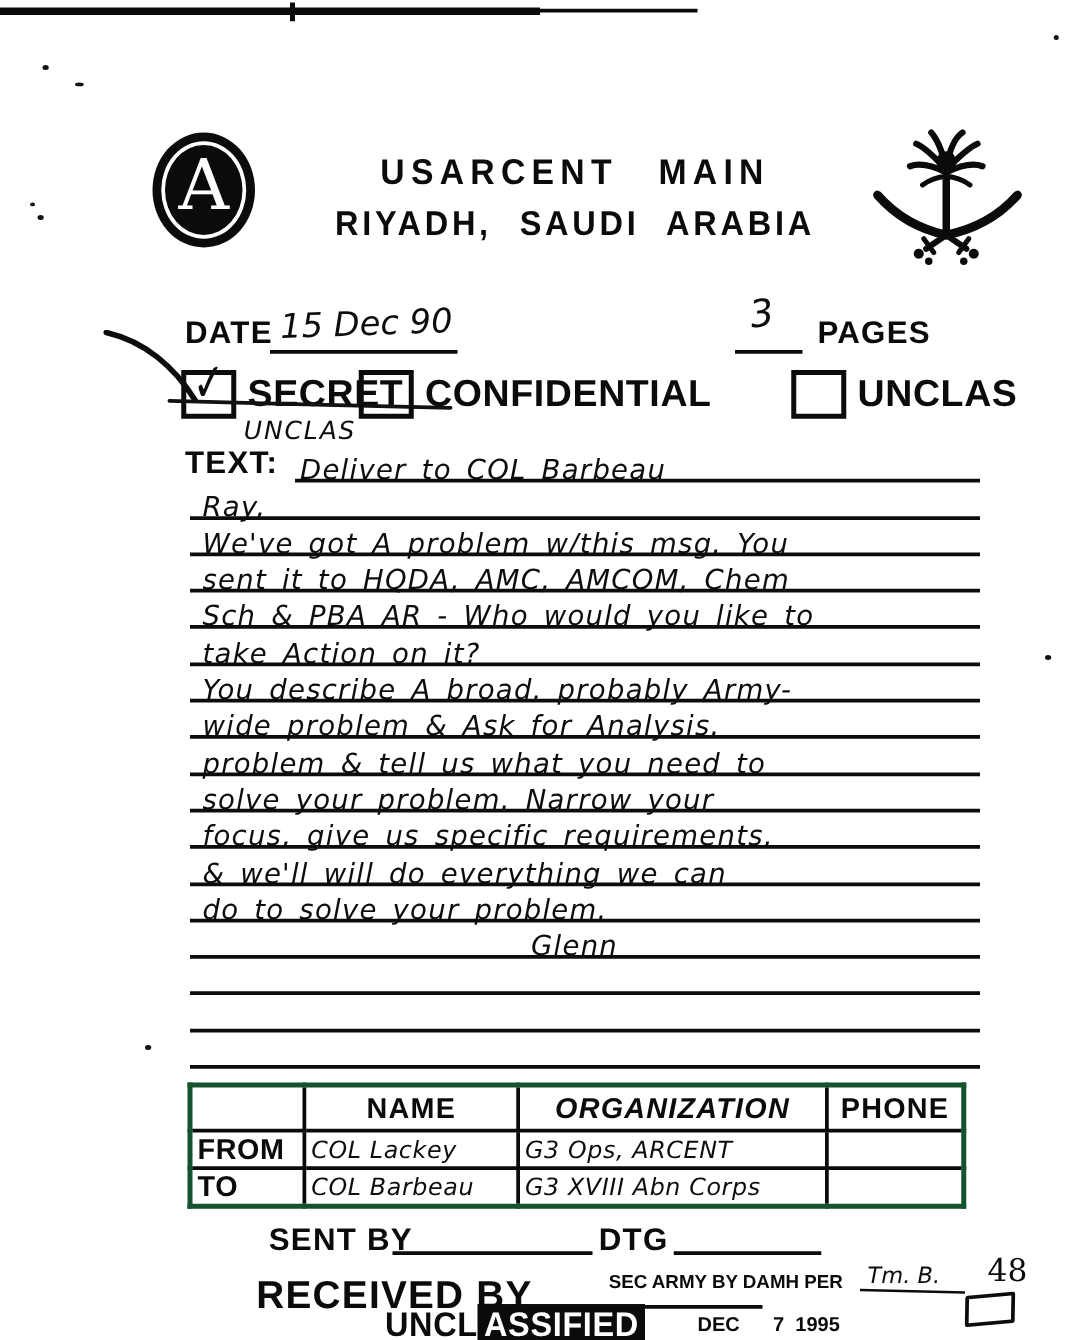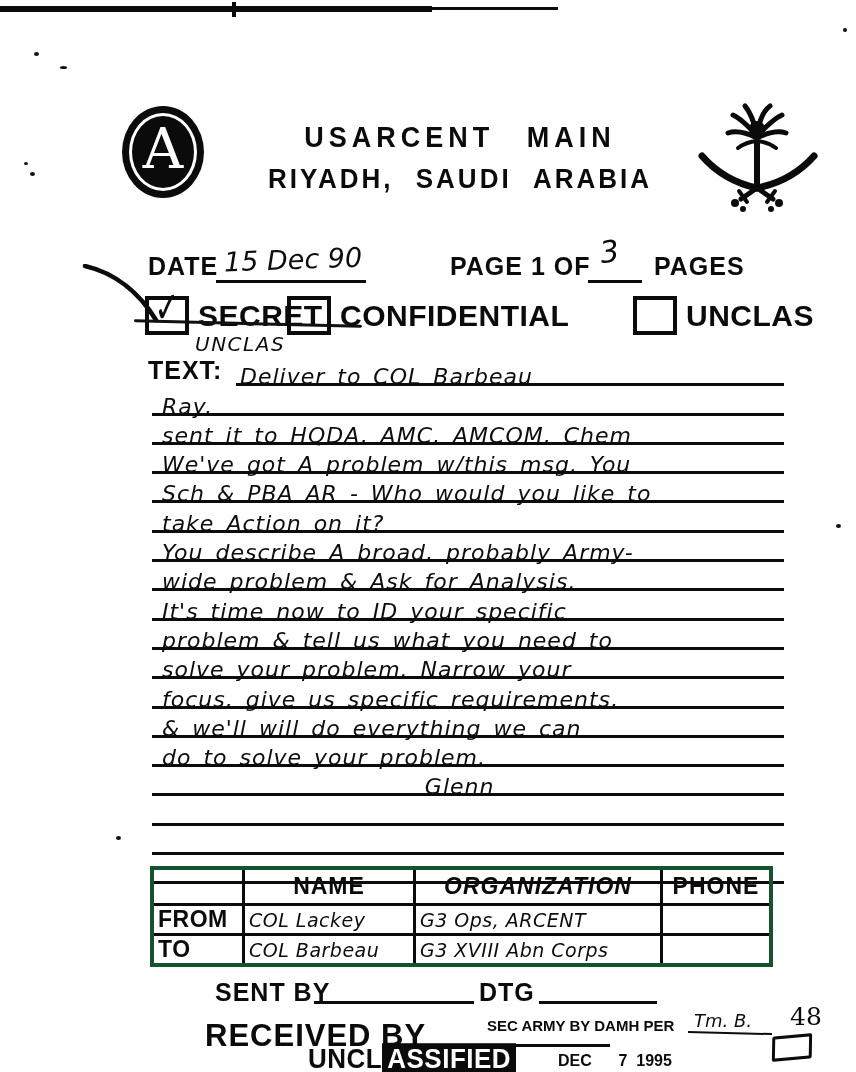--- a/index.html
+++ b/index.html
@@ -135,21 +135,20 @@
       <circle cx="41" cy="105" r="4"></circle>
       <circle cx="85" cy="105" r="4"></circle>
       <circle cx="49" cy="111" r="3"></circle>
       <circle cx="77" cy="111" r="3"></circle>
     </g>
   </svg>
 
   <div class="abs lbl date-label">DATE</div>
   <div class="abs ink date-underline"></div>
   <div class="abs hand date-hand">15 Dec 90</div>
-  <div class="abs lbl pageof-label">PAGE 1 OF</div>
   <div class="abs ink pages-underline"></div>
   <div class="abs hand pagecount-hand">3</div>
   <div class="abs lbl pages-label">PAGES</div>
 
   <svg class="abs pen-stroke" width="96" height="64" viewBox="0 0 96 64">
     <path d="M3,2 C34,9 58,30 74,56" stroke="#0c0c0c" stroke-width="4.5" fill="none" stroke-linecap="round"></path>
   </svg>
 
   <div>
 
@@ -184,46 +183,43 @@
 
       <div class="text-line v-first">
         <span class="hand line-text">Deliver to COL Barbeau</span>
       </div>
 
       <div class="text-line">
         <span class="hand line-text">Ray,</span>
       </div>
 
       <div class="text-line">
+        <span class="hand line-text">We've got A problem w/this msg. You</span>
+      </div>
+
+      <div class="text-line">
         <span class="hand line-text">sent it to HQDA, AMC, AMCOM, Chem</span>
       </div>
 
       <div class="text-line">
-        <span class="hand line-text">We've got A problem w/this msg. You</span>
-      </div>
-
-      <div class="text-line">
         <span class="hand line-text">Sch &amp; PBA AR - Who would you like to</span>
       </div>
 
       <div class="text-line">
         <span class="hand line-text">take Action on it?</span>
       </div>
 
       <div class="text-line">
         <span class="hand line-text">You describe A broad, probably Army-</span>
       </div>
 
       <div class="text-line">
         <span class="hand line-text">wide problem &amp; Ask for Analysis.</span>
       </div>
 
-      <div class="text-line">
-        <span class="hand line-text">It's time now to ID your specific</span>
-      </div>
 
       <div class="text-line">
         <span class="hand line-text">problem &amp; tell us what you need to</span>
       </div>
 
       <div class="text-line">
         <span class="hand line-text">solve your problem. Narrow your</span>
       </div>
 
       <div class="text-line">

